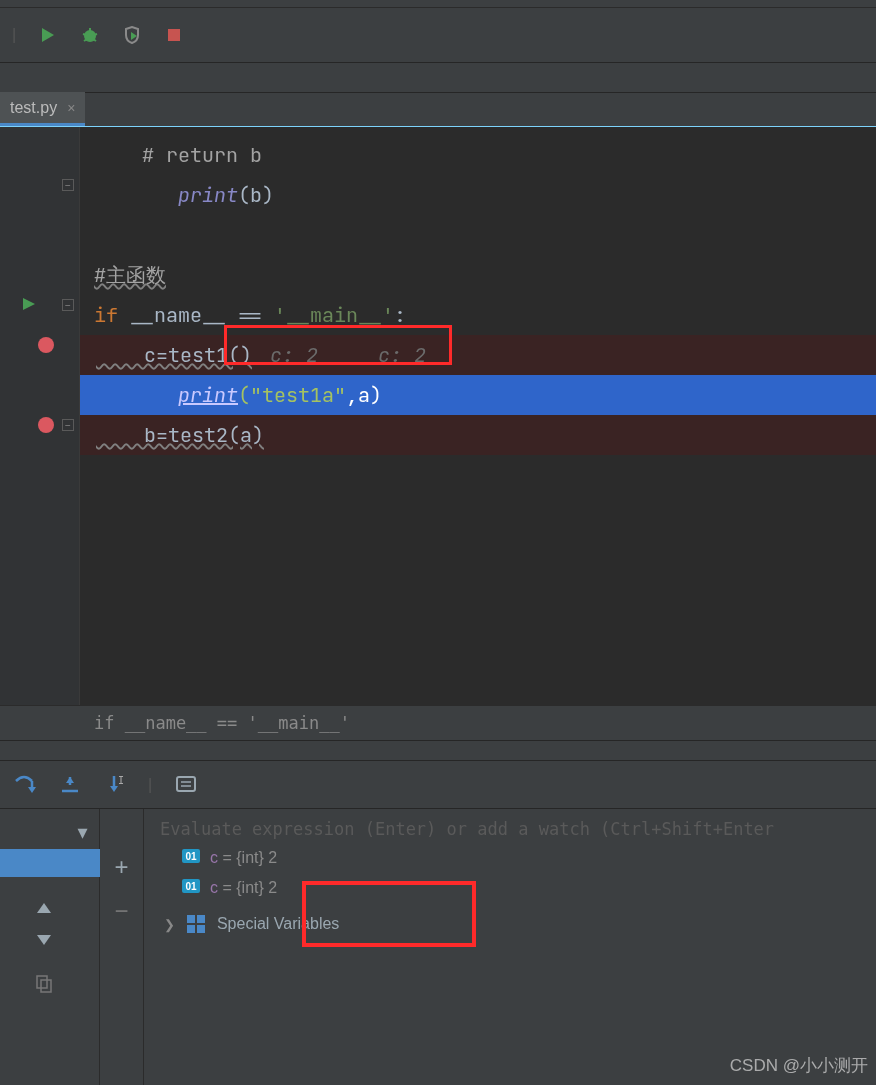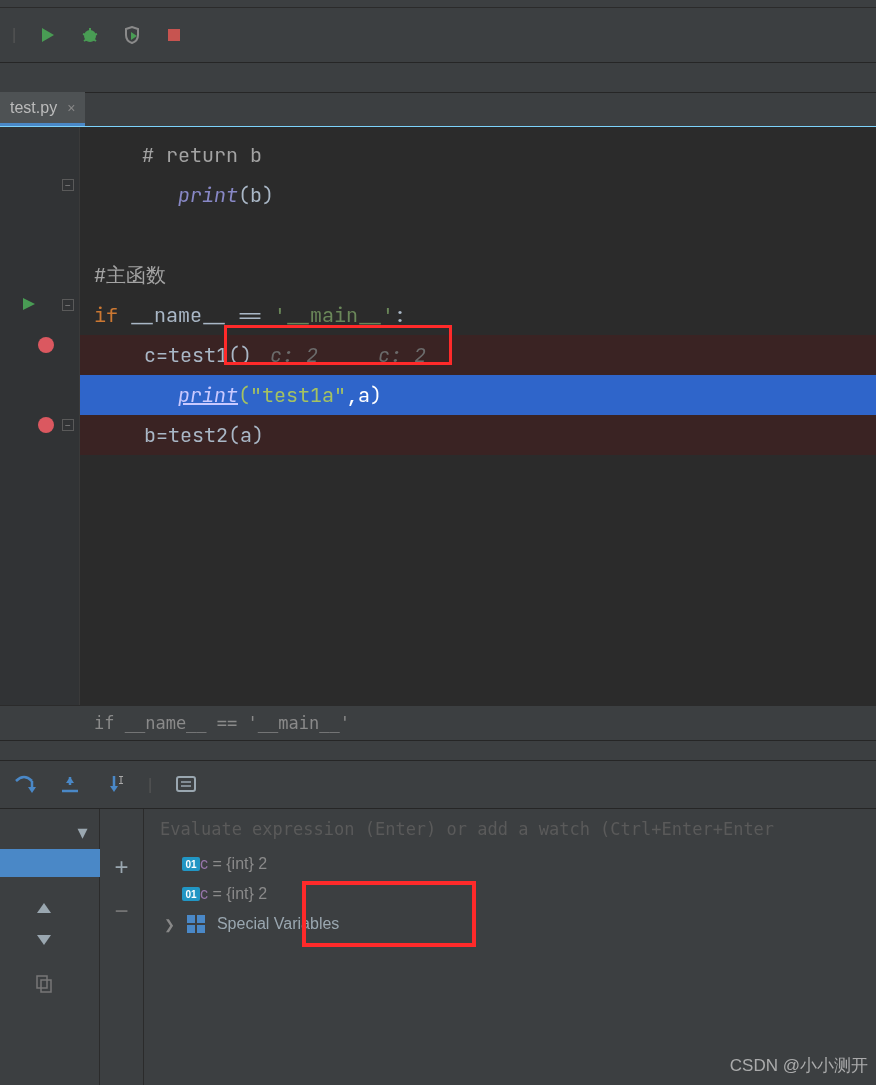--- a/index.html
+++ b/index.html
@@ -79,21 +79,21 @@
     line-height: 40px;
     position: relative;
     overflow: hidden;
   }
   .code-line { white-space: pre; position: relative; height: 40px; }
   .c-comment { color: #a3a3a3; }
   .c-kw { color: #cc7832; }
   .c-builtin { color: #8888c6; font-style: italic; margin-left: 36px; }
   .c-str { color: #6a8759; text-align: right; }
   .c-id { color: #a9b7c6; }
-  .u-line { text-decoration-style: wavy; text-decoration-color: #808080; }
+  .u-line { text-decoration: underline; text-decoration-style: wavy; text-decoration-color: #808080; }
   .line-bp { background: #3a2323; margin-left:-14px; padding-left:16px; width: calc(100% + 14px);}
   .line-exec { background: #2f65ca; margin-left:-14px; padding-left:14px; width: calc(100% + 14px); color:#fff;}
   .inline-hint { color: #6b6b6b; font-style: italic; padding-left: 18px;}
   .red-box1 { position:absolute; border:3px solid #ff2a2a; pointer-events:none; }
   .breadcrumb {
     height: 36px;
     background: #3c3f41;
     border-top:1px solid #2b2b2b;
     border-bottom:1px solid #262626;
     display:flex;align-items:center;
@@ -118,21 +118,21 @@
     border-right:1px solid #2b2b2b;
     display:flex; flex-direction:column; align-items:center;
     padding-top:8px; gap:2px;
   }
   .dbg-left .sel { background:#4a88c7; width:100px; height:28px;}
   .dbg-left .btn { height:30px; display:flex;align-items:center;justify-content:flex-end;width:100px;padding-right:12px;color:#9aa7b0;font-size:20px;}
   .dbg-mid { width: 44px; border-right:1px solid #2b2b2b; display:flex;flex-direction:column;align-items:center;padding-top:44px;gap:16px;color:#888;}
   .dbg-right { flex:1; padding: 0 0 0 10px; position:relative;}
   .vars-title { height: 34px; display:flex;align-items:center;font-size:16px;color:#9aa7b0;padding-left:6px;border-bottom:1px solid #323232;}
   .eval-line { height: 40px; display:flex;align-items:center;font-family:Consolas,monospace;font-size:17px;color:#5a5a5a;padding-left:6px;}
-  .var-row { height:30px; display:flex;align-items:center;gap:0;padding-left:28px;font-size:16px;}
+  .var-row { height:30px; display:flex;align-items:flex-start;gap:10px;padding-left:28px;font-size:16px;}
   .var-icon { width:18px;height:14px;background:#2196c4;color:#fff;font-size:10px;display:flex;align-items:center;justify-content:center;border-radius:2px;font-weight:bold;}
   .var-name { color:#9876aa;}
   .var-rest { color:#8a8a8a;}
   .sv-row {height:30px;display:flex;align-items:center;gap:12px;padding-left:10px;font-size:16px;}
   .sv-chevron{color:#888;font-size:13px;}
   .sv-grid{display:grid;grid-template-columns:8px 8px;grid-template-rows:8px 8px;gap:2px;}
   .sv-grid span{background:#4a88c7;}
   .red-box2 { position:absolute; border:4px solid #ff2a2a; pointer-events:none; left:158px; top:72px; width:174px; height:66px;}
   .watermark { position:absolute; right:8px; bottom:8px; color:#d0d0d0; font-size:17px; opacity:0.75;}
   svg { display:block; }
@@ -275,21 +275,21 @@
           <rect x="5" y="5" width="10" height="12" fill="none" stroke="#777" stroke-width="1.5"></rect>
         </svg>
     </div>
   </div>
   <div class="dbg-mid">
     <span style="font-size:24px;color:#9aa7b0;">+</span>
     <span style="font-size:24px;color:#777;">−</span>
   </div>
   <div class="dbg-right">
     <div class="eval-line">
-      <span>Evaluate expression (Enter) or add a watch (Ctrl+Enter+Enter</span>
+      <span>Evaluate expression (Enter) or add a watch (Ctrl+Shift+Enter</span>
     </div>
     <div class="var-row">
       <span class="var-icon">01</span>
       <span><span class="var-name">c</span><span class="var-rest"> = {int} 2</span></span>
     </div>
     <div class="var-row">
       <span class="var-icon">01</span>
       <span><span class="var-name">c</span><span class="var-rest"> = {int} 2</span></span>
     </div>
     <div class="sv-row">

